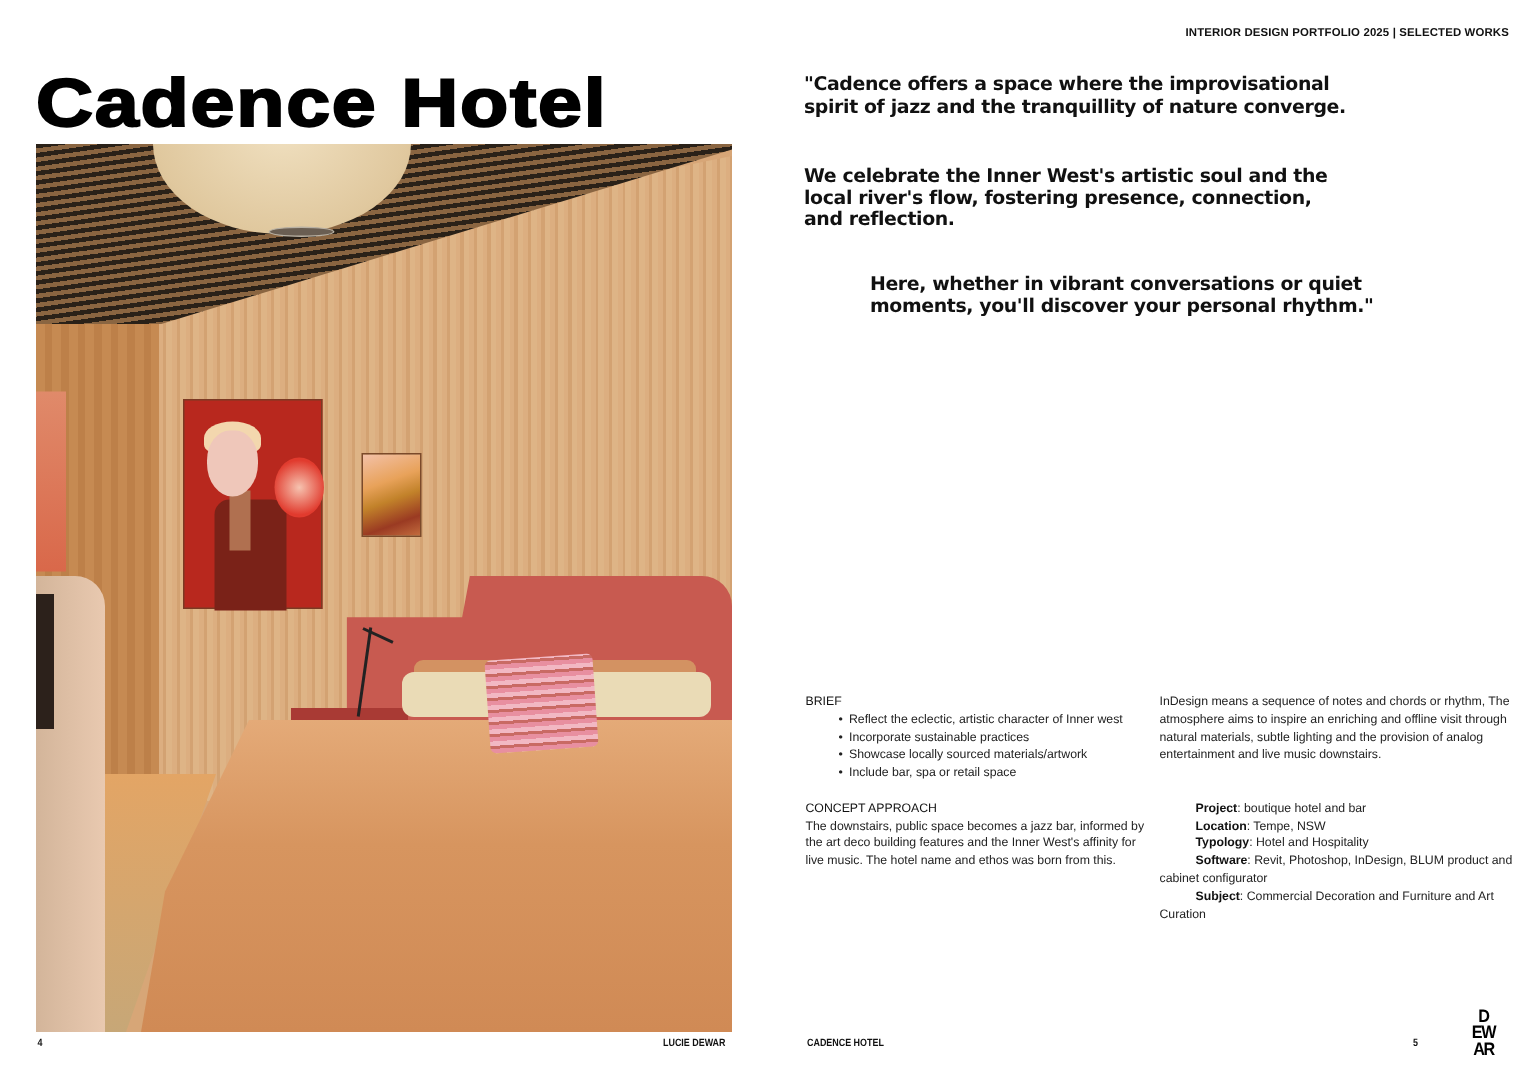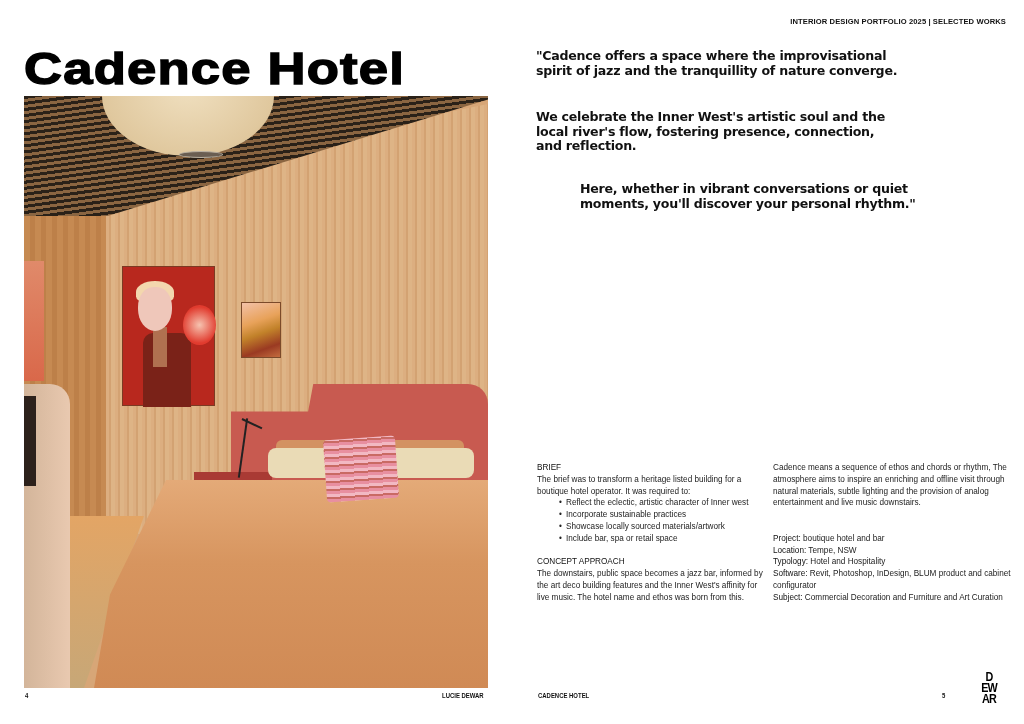--- a/index.html
+++ b/index.html
@@ -51,21 +51,21 @@
   .quote.q3 { top: 182px; margin-left: 44px; }
 
   .body-text { font-family: "Liberation Sans", sans-serif; font-size: 8.2px; line-height: 11.8px; color: #222; }
   .col-left { position: absolute; left: 537px; top: 462px; width: 232px; }
   .col-right { position: absolute; left: 773px; top: 462px; width: 240px; }
   .section-heading { font-weight: normal; color: #111; }
   .bullets { list-style: none; padding-left: 22px; }
   .bullets li { position: relative; padding-left: 7px; }
   .bullets li::before { content: "\2022"; position: absolute; left: 0; top: 0; }
   .gap { height: 11.8px; }
-  .kv b { font-weight: normal; color: #111; }
+  .kv b { font-weight: bold; color: #111; margin-left: 24px; }
 
   .footer { position: absolute; top: 692px; font-family: "Liberation Sans", sans-serif; font-weight: bold; font-size: 7px; color: #111; transform: scaleX(0.85); transform-origin: left; }
   .f-page-left { left: 25px; }
   .f-author { left: 442px; }
   .f-project { left: 538px; }
   .f-page-right { left: 942px; }
 
   .logo { position: absolute; left: 978px; top: 672px; width: 22px; height: 38px; font-family: "Liberation Sans", sans-serif; font-weight: 900; color: #000; line-height: 11px; text-align: center; }
   .logo span { display: block; font-size: 12px; letter-spacing: -1px; transform: scaleX(0.9); }
 </style>
@@ -104,34 +104,33 @@
   <div class="figure"></div>
   <div class="figure-top"></div>
 </div>
 
 <p class="quote q1" style="width:370px">"Cadence offers a space where the improvisational spirit of jazz and the tranquillity of nature converge.</p>
 <p class="quote q2" style="width:360px">We celebrate the Inner West's artistic soul and the local river's flow, fostering presence, connection, and reflection.</p>
 <p class="quote q3" style="width:340px">Here, whether in vibrant conversations or quiet moments, you'll discover your personal rhythm."</p>
 
 <div class="col-left body-text">
   <div class="section-heading">BRIEF</div>
-  <p>The brief was to transform a heritage listed building for a boutique hotel operator. It was required to:</p>
   <ul class="bullets">
     <li>Reflect the eclectic, artistic character of Inner west</li>
     <li>Incorporate sustainable practices</li>
     <li>Showcase locally sourced materials/artwork</li>
     <li>Include bar, spa or retail space</li>
   </ul>
   <div class="gap"></div>
   <div class="section-heading">CONCEPT APPROACH</div>
   <p>The downstairs, public space becomes a jazz bar, informed by the art deco building features and the Inner West's affinity for live music. The hotel name and ethos was born from this.</p>
 </div>
 
 <div class="col-right body-text">
-  <p>Cadence means a sequence of ethos and chords or rhythm, The atmosphere aims to inspire an enriching and offline visit through natural materials, subtle lighting and the provision of analog entertainment and live music downstairs.</p>
+  <p>InDesign means a sequence of notes and chords or rhythm, The atmosphere aims to inspire an enriching and offline visit through natural materials, subtle lighting and the provision of analog entertainment and live music downstairs.</p>
   <div class="gap"></div>
   <div class="gap"></div>
   <div class="kv">
     <div><b>Project</b><span>: boutique hotel and bar</span></div>
     <div><b>Location</b><span>: Tempe, NSW</span></div>
     <div><b>Typology</b><span>: Hotel and Hospitality</span></div>
     <div><b>Software</b><span>: Revit, Photoshop, InDesign, BLUM product and cabinet configurator</span></div>
     <div><b>Subject</b><span>: Commercial Decoration and Furniture and Art Curation</span></div>
   </div>
 </div>

